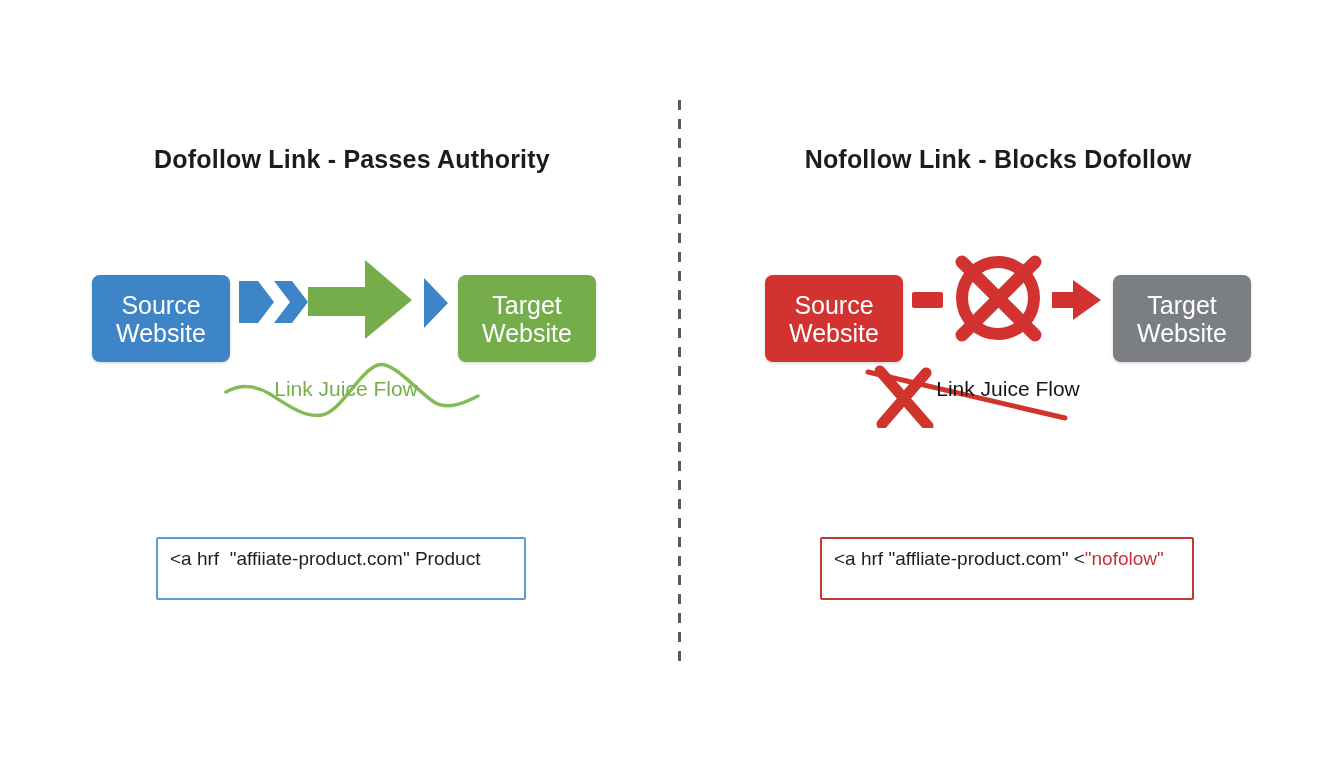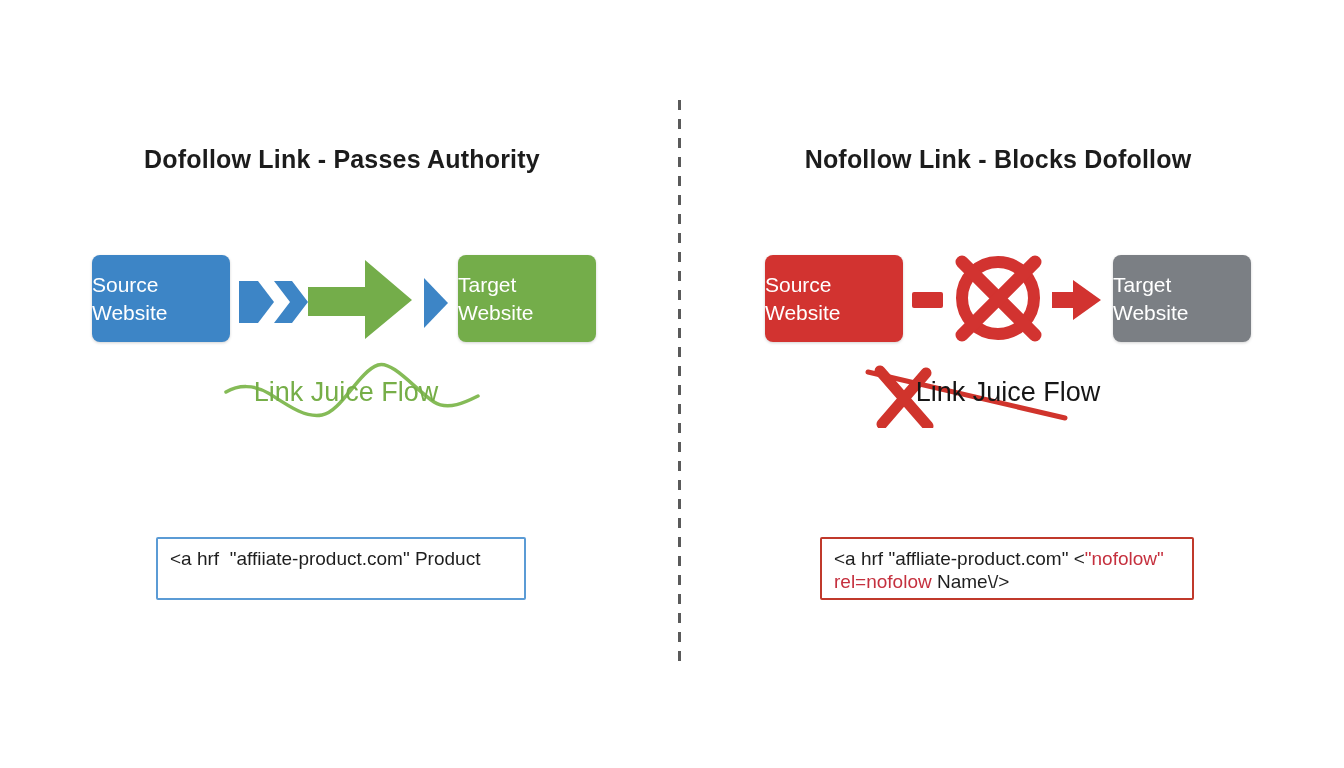--- a/index.html
+++ b/index.html
@@ -19,35 +19,36 @@
     font-weight: 700;
     color: #1c1c1c;
     letter-spacing: 0.2px;
   }
   .node-box {
     width: 138px;
     height: 87px;
     border-radius: 8px;
     display: flex;
     flex-direction: column;
-    align-items: flex-start;
+    align-items: center;
     justify-content: center;
     color: #ffffff;
-    font-size: 21px;
+    font-size: 25px;
     line-height: 28px;
     box-shadow: 0 1px 3px rgba(0,0,0,0.18);
+    margin-top: 20px;
   }
   .box-blue  { background: #3d85c6; }
   .box-green { background: #74ad4a; }
   .box-red   { background: #d23330; }
   .box-gray  { background: #7b7f84; }
   .flow-label {
     width: 200px;
     text-align: center;
-    font-size: 27px;
+    font-size: 21px;
   }
   .flow-label.green { color: #76ae48; }
   .flow-label.dark  { color: #161616; }
   .code-box {
     box-sizing: border-box;
     border-radius: 2px;
     padding: 8px 12px;
     font-size: 19px;
     line-height: 23px;
     color: #1e1e1e;
@@ -67,21 +68,21 @@
     );
   }
 </style>
 </head>
 <body>
 
 <div class="stage">
 
   <div class="abs divider" style="left:678px; top:100px;"></div>
 
-  <div class="abs title" style="left:132px; top:145px;">Dofollow Link - Passes Authority</div>
+  <div class="abs title" style="left:142px; top:145px;">Dofollow Link - Passes Authority</div>
 
   <div class="abs node-box box-blue" style="left:92px; top:255px;">
     <span>Source</span>
     <span>Website</span>
   </div>
 
   <svg class="abs" style="left:238px; top:253px;" width="215" height="95" viewBox="0 0 215 95">
     <path d="M1,28 L20,28 L36,49 L20,70 L1,70 Z" fill="#3d85c6"></path>
     <path d="M36,28 L54,28 L70,49 L54,70 L36,70 L52,49 Z" fill="#3d85c6"></path>
     <path d="M70,34 L127,34 L127,7 L174,47 L127,86 L127,63 L70,63 Z" fill="#74ad4a"></path>
@@ -124,16 +125,15 @@
 
   <svg class="abs" style="left:858px; top:353px;" width="260" height="75" viewBox="0 0 260 75">
     <line x1="10" y1="19" x2="207" y2="65" stroke="#d0342c" stroke-width="5" stroke-linecap="round"></line>
     <line x1="22" y1="18" x2="70" y2="73" stroke="#d0342c" stroke-width="11" stroke-linecap="round"></line>
     <line x1="68" y1="20" x2="24" y2="71" stroke="#d0342c" stroke-width="11" stroke-linecap="round"></line>
   </svg>
   <div class="abs flow-label dark" style="left:908px; top:377px;">Link Juice Flow</div>
 
   <div class="abs code-box red" style="left:820px; top:537px;">
     <div class="code-line"><span>&lt;a hrf "affliate-product.com" &lt;</span><span class="code-red">"nofolow"</span></div>
-    <div class="code-line"><span class="code-red">rel=nofolow</span><span> Name\/&gt;</span></div>
   </div>
 
 </div>
 
 </body></html>

